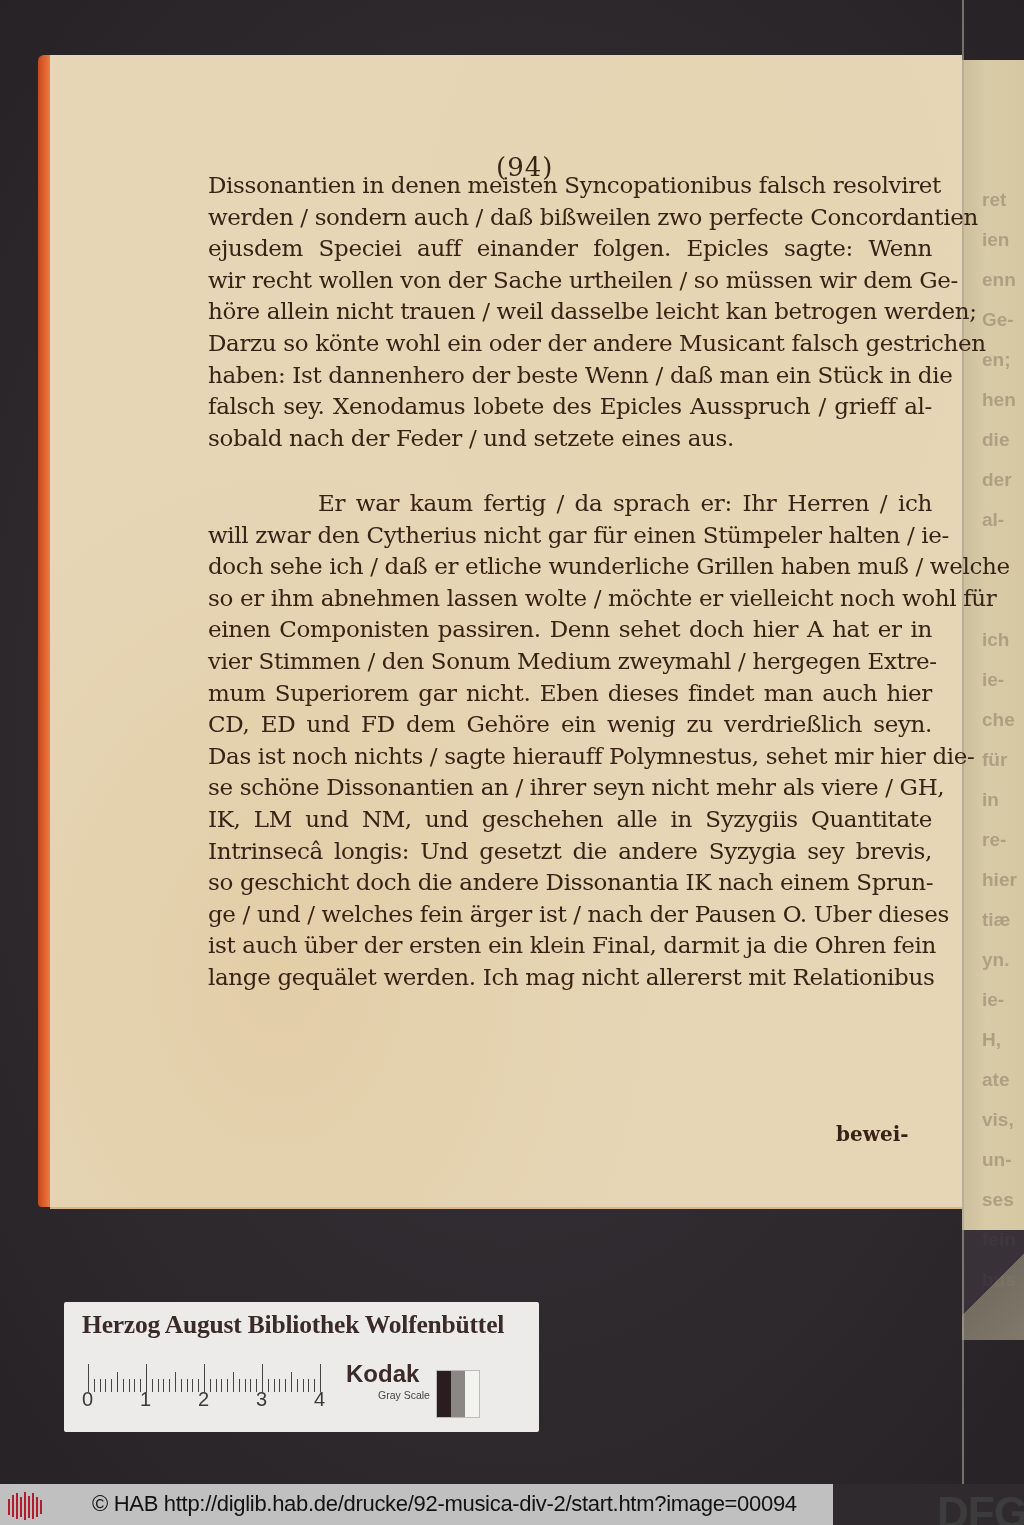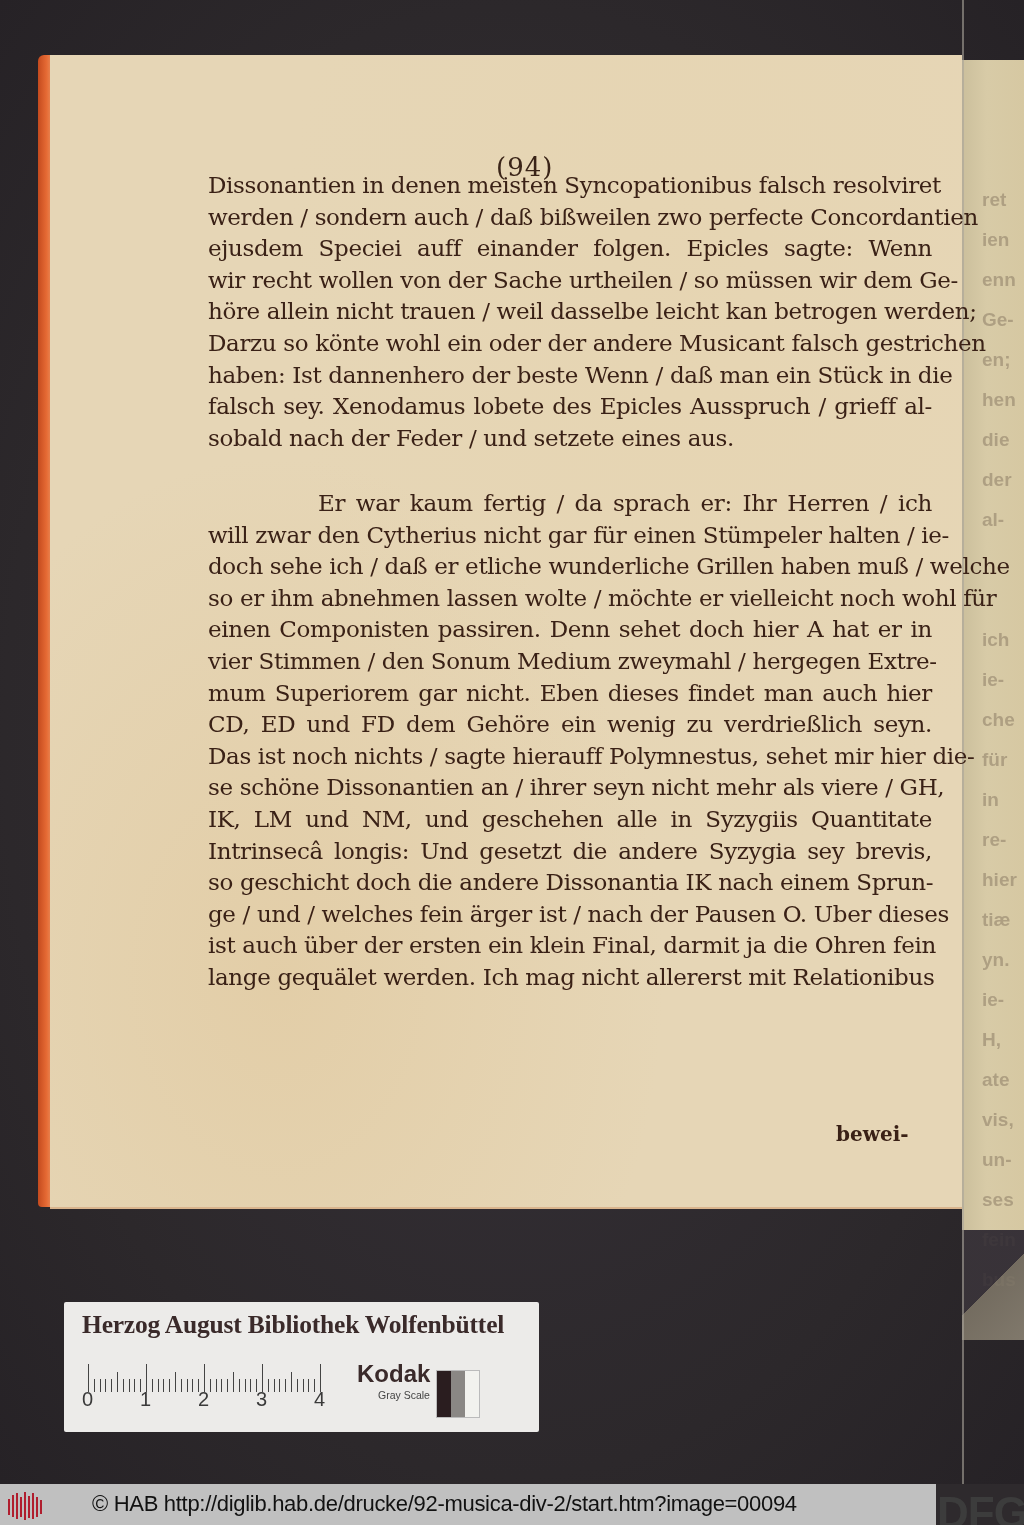--- a/index.html
+++ b/index.html
@@ -80,33 +80,33 @@
   .ruler {
     position:absolute; left:24px; top:60px; width:236px; height:46px;
   }
   .tick { position:absolute; bottom:16px; width:1px; background:#444; }
   .ruler-num {
     position:absolute; top:86px;
     font-family:"Liberation Sans", sans-serif; font-size:20px; color:#3a3a3a;
   }
   .kodak {
     position:absolute; left:282px; top:58px;
-    font-family:"Liberation Sans", sans-serif; font-weight:bold; font-size:24px; color:#3a2a2a;margin-left:11px;
+    font-family:"Liberation Sans", sans-serif; font-weight:bold; font-size:24px; color:#3a2a2a;
   }
   .grayscale-label {
     position:absolute; left:292px; top:87px;
     font-family:"Liberation Sans", sans-serif; font-size:10.5px; color:#444;margin-left:22px;
   }
   .swatches {
     position:absolute; left:372px; top:68px; height:46px; display:flex; border:1px solid #bbb;
   }
   .swatch { width:14px; height:46px; }
   
   .footer {
-    position:absolute; left:0; top:1484px; width:936px; height:41px; background:#c0c0c0;
+    position:absolute; left:0; top:1484px; width:833px; height:41px; background:#c0c0c0;
   }
   .footer-icon { position:absolute; left:6px; top:7px; width:40px; height:30px; }
   .footer-text {
     position:absolute; left:92px; top:7px;
     font-family:"Liberation Sans", sans-serif; font-size:22px; color:#111; white-space:nowrap;
     letter-spacing:-.3px;
   }
   .dfg-logo {
     position:absolute; left:937px; top:4px;
     font-family:"Liberation Sans", sans-serif; font-weight:bold; font-size:44px; color:#3c3c3c;

